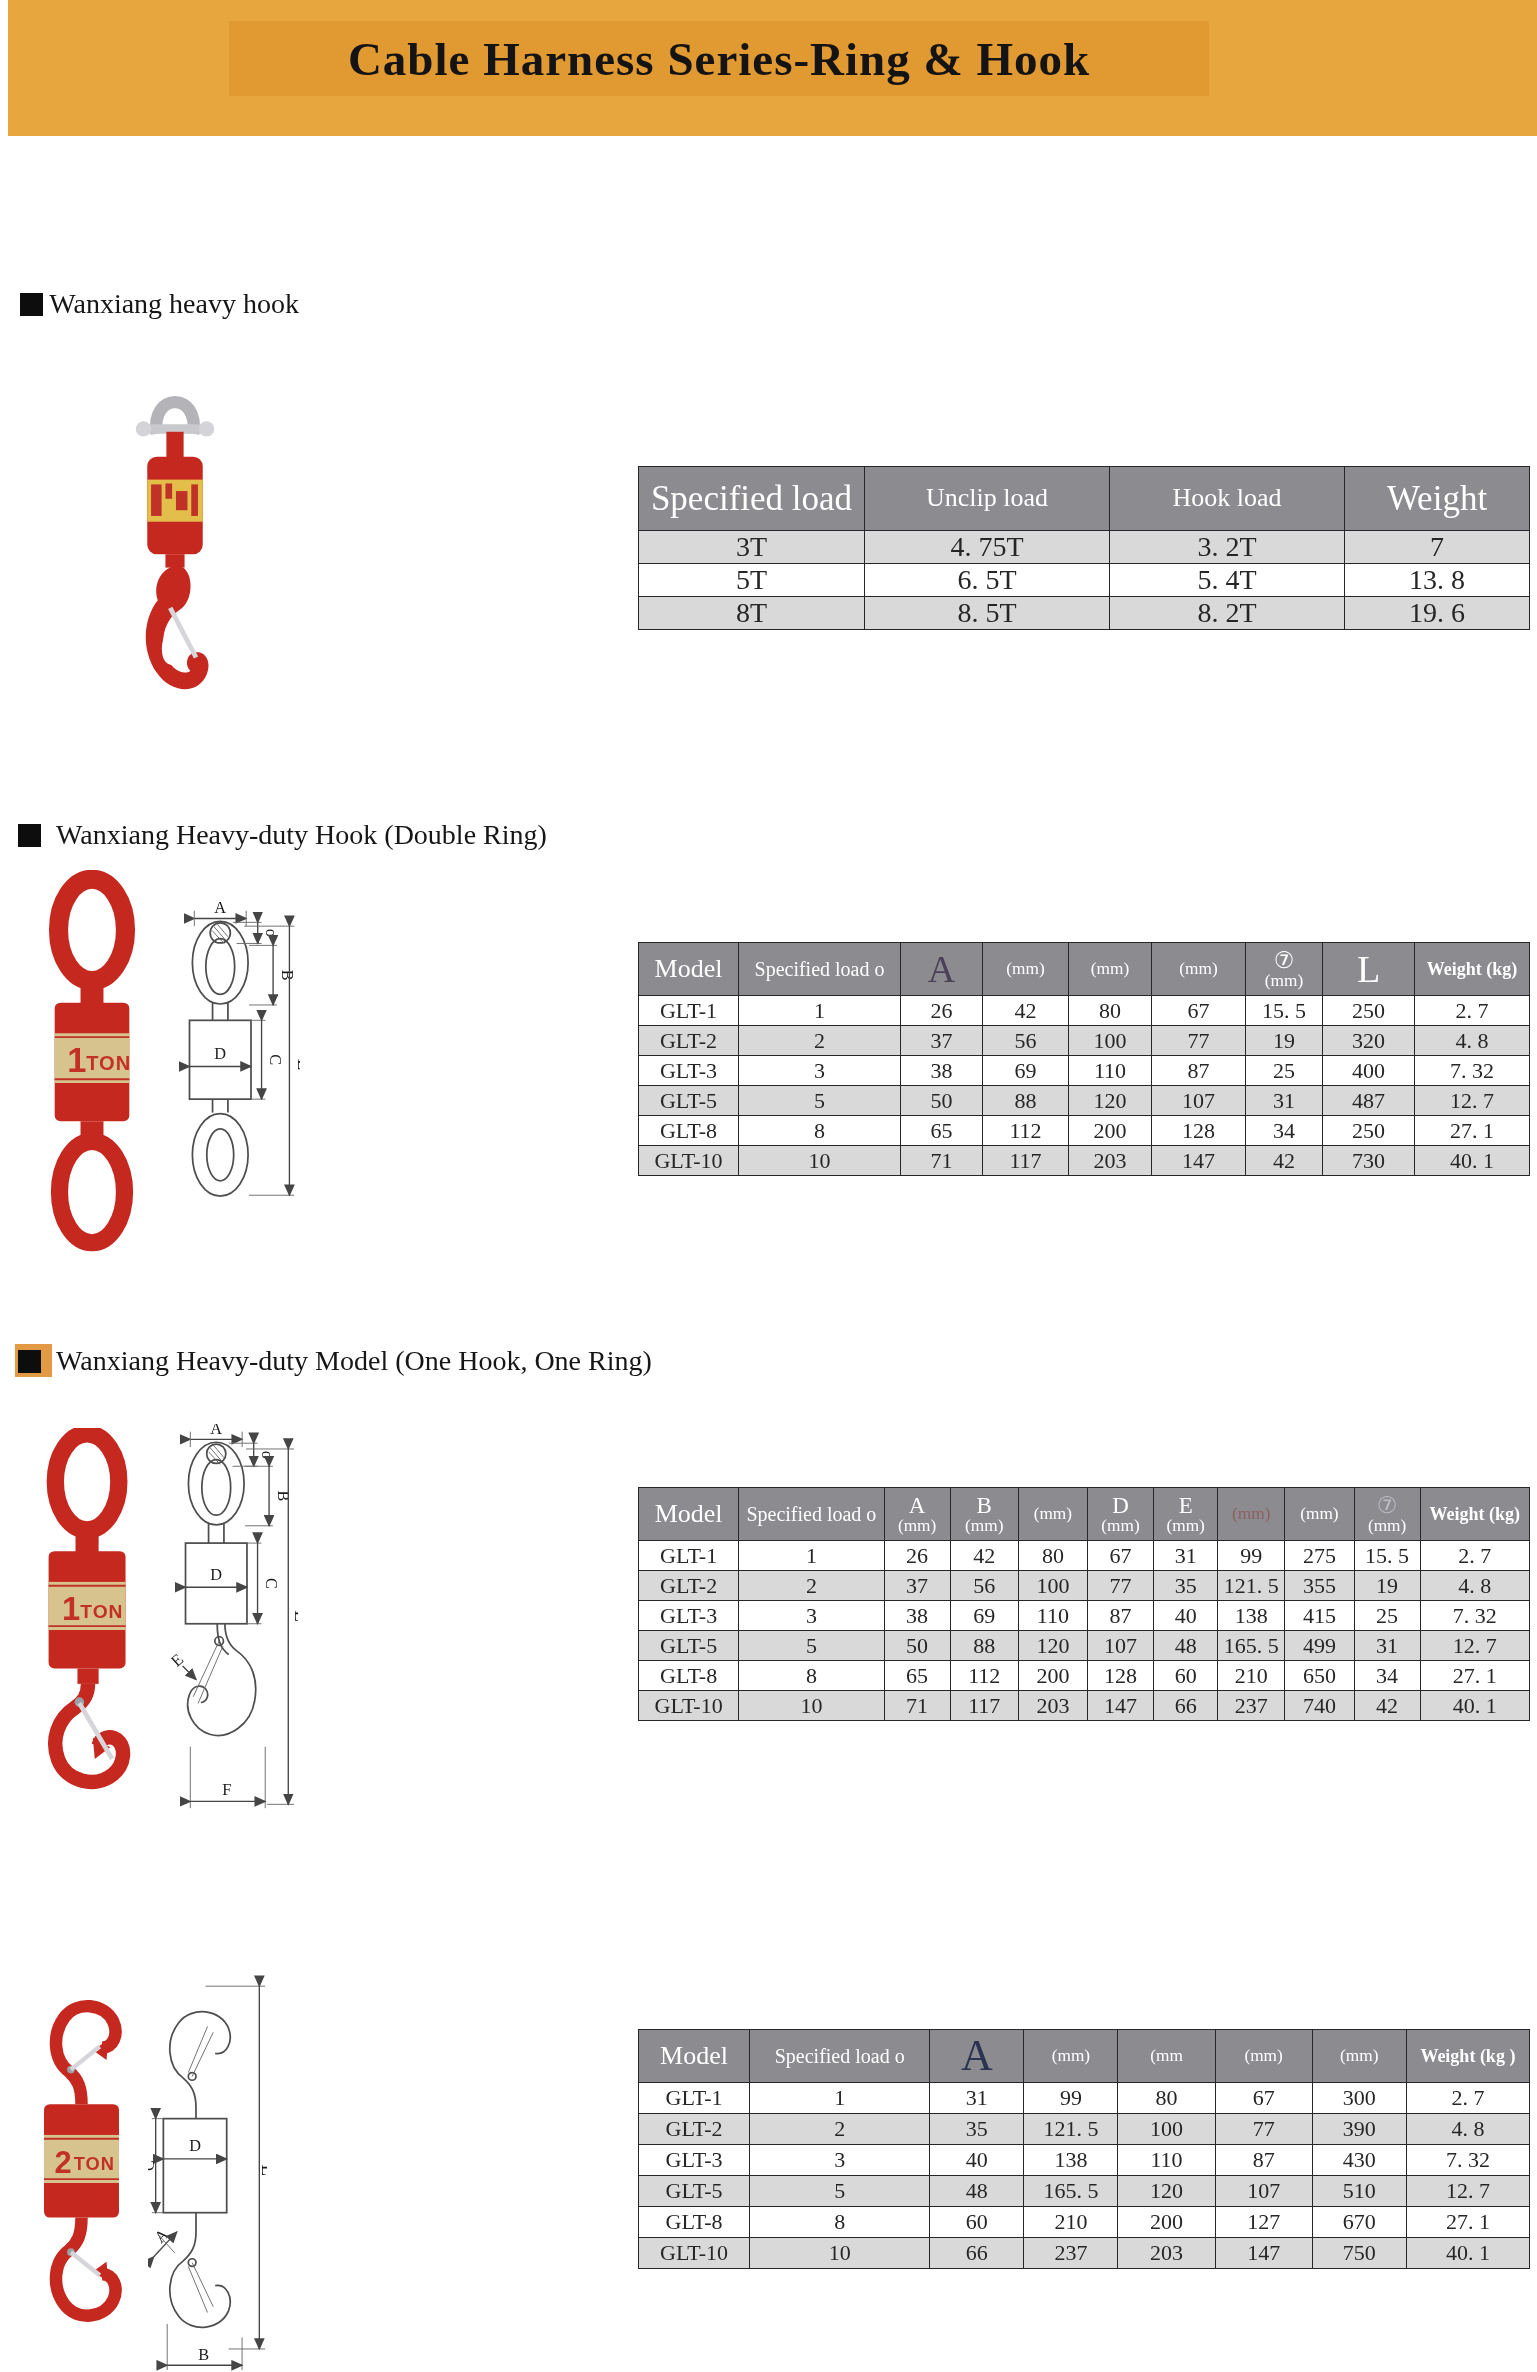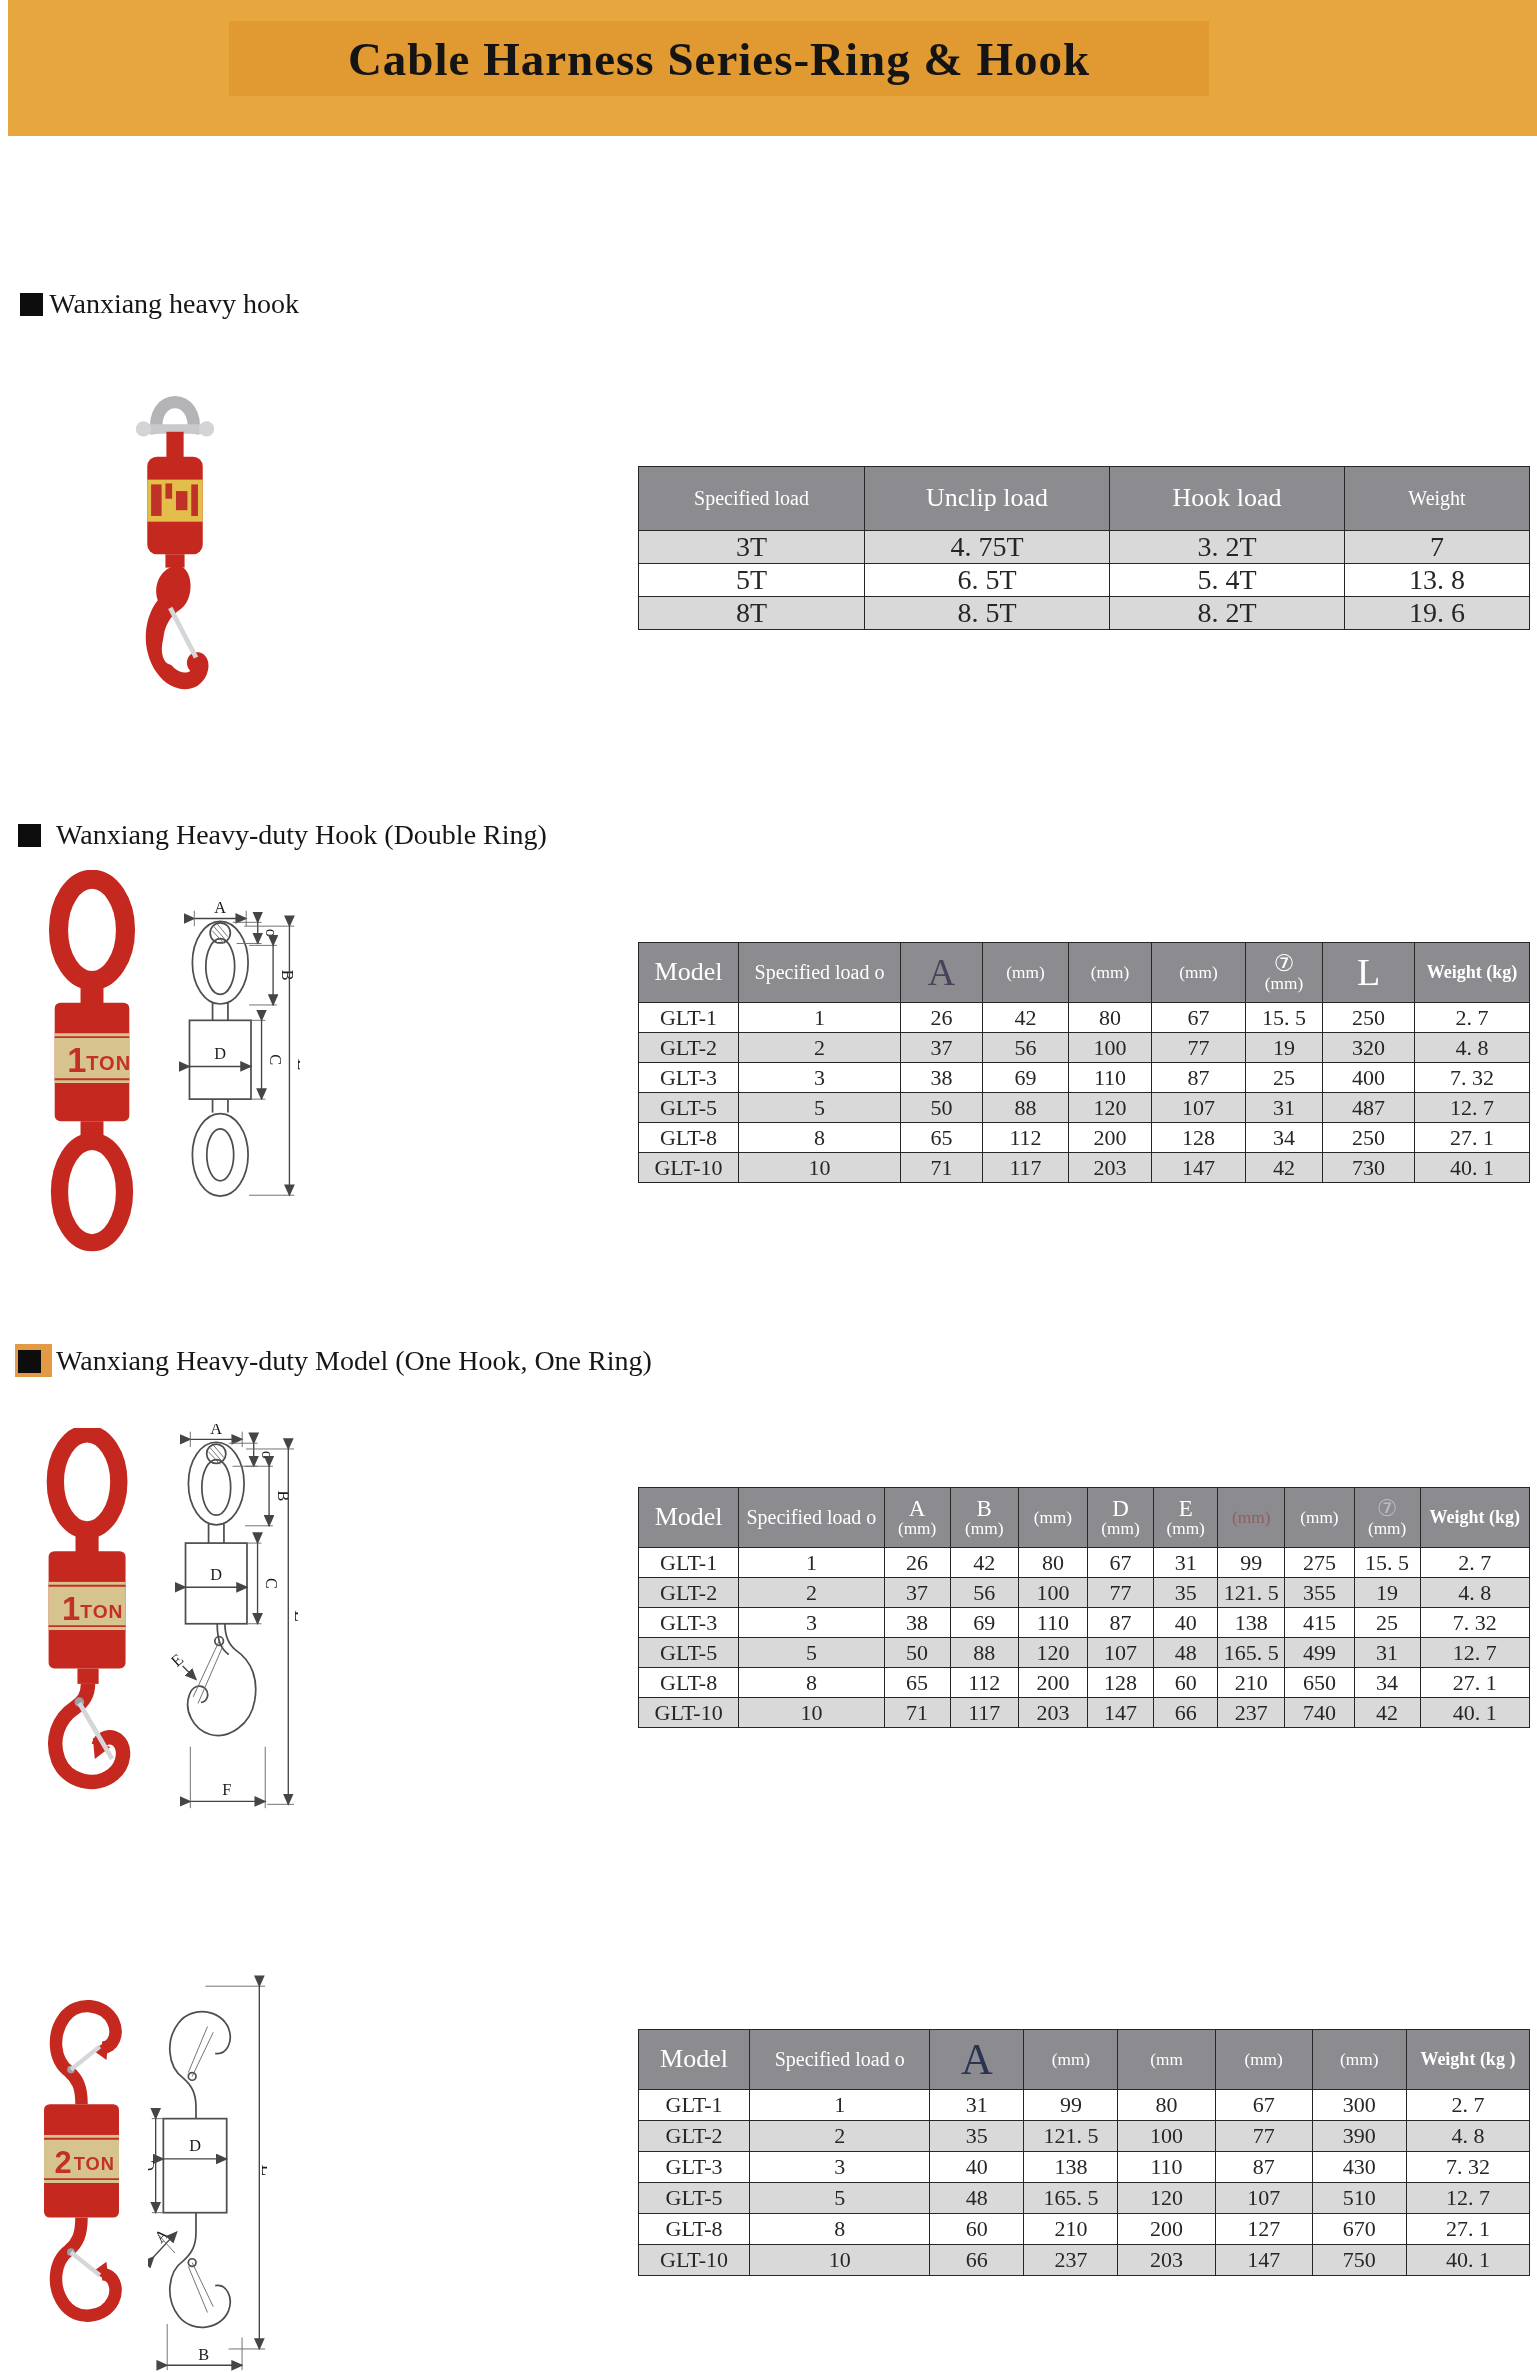--- a/index.html
+++ b/index.html
@@ -18,32 +18,32 @@
   .hl{position:absolute;left:-2.9px;top:-3.8px;width:37px;height:33px;background:#E39A44;}
   .bullet{position:absolute;left:0;top:1.9px;width:23px;height:23px;background:#0d0d0d;}
   
   .tbl-pos{position:absolute;}
   table.data-table{border-collapse:collapse;table-layout:fixed;width:892px;background:#fff;}
   .data-table th,.data-table td{border:1.9px solid #262626;padding:0;text-align:center;overflow:hidden;}
   .data-table th{background:#8B8B90;color:#ffffff;font-weight:normal;}
   .data-table td{font-size:22px;color:#262626;height:29px;background:#fff;font-family:"Liberation Serif",serif;}
   .stripe-odd  tbody tr:nth-child(odd)  td{background:#D9D9D9;}
   .stripe-even tbody tr:nth-child(even) td{background:#D9D9D9;}
-  .hcell{display:flex;flex-direction:column;align-items:center;justify-content:center;height:59px;line-height:1.02;}
+  .hcell{display:flex;flex-direction:column;align-items:center;justify-content:center;height:52px;line-height:1.02;}
   .table-simple .hcell{height:63px;}
   .table-3 .hcell,{height:56px;}
   .table-simple td{height:31px;font-size:28px;}
   .table-4 td{height:30px;}
   .h-model{font-size:26px;}
   .h-spec{font-size:20px;}
   .h-unit{font-size:17.3px;}
   .h-letter{font-size:38px;line-height:0.95;}
   .h-letter-sub{font-size:23px;line-height:1;}
   .h-weight{font-size:18px;font-weight:bold;}
-  .table-simple .h-spec,.table-simple .h-weight{font-size:20px;font-weight:normal;}
+  .table-simple .h-spec,.table-simple .h-weight{font-size:35px;font-weight:normal;}
   .table-4 .h-letter{font-size:44px;}
   .table-3 .h-letter-sub{font-size:23px;}
   
   .art{position:absolute;}
   .dim{stroke:#454545;stroke-width:1.4;fill:none;}
   .ext{stroke:#6e6e6e;stroke-width:1;fill:none;}
   .out{stroke:#4e4e4e;stroke-width:1.8;fill:none;}
   .dlabel{font-size:17px;fill:#1b1b1b;font-family:"Liberation Serif",serif;}
   .dlabel-big{font-size:20px;fill:#1b1b1b;font-family:"Liberation Serif",serif;}
   .pnum{font-family:"Liberation Sans",sans-serif;font-weight:bold;fill:#C23026;}

